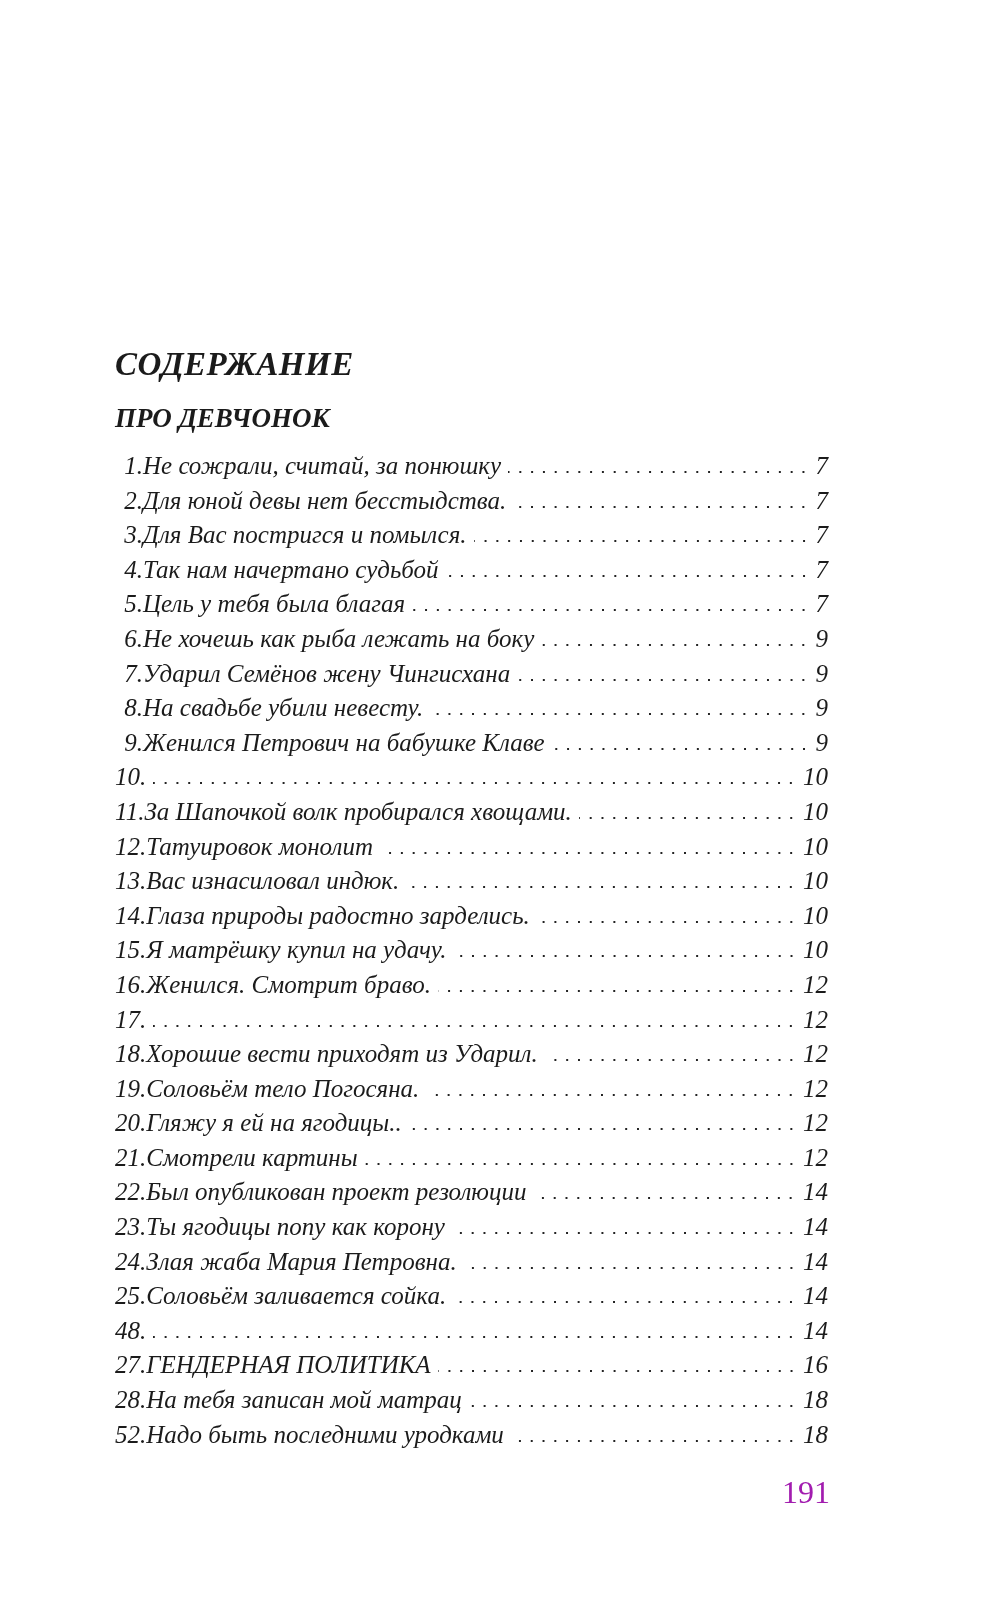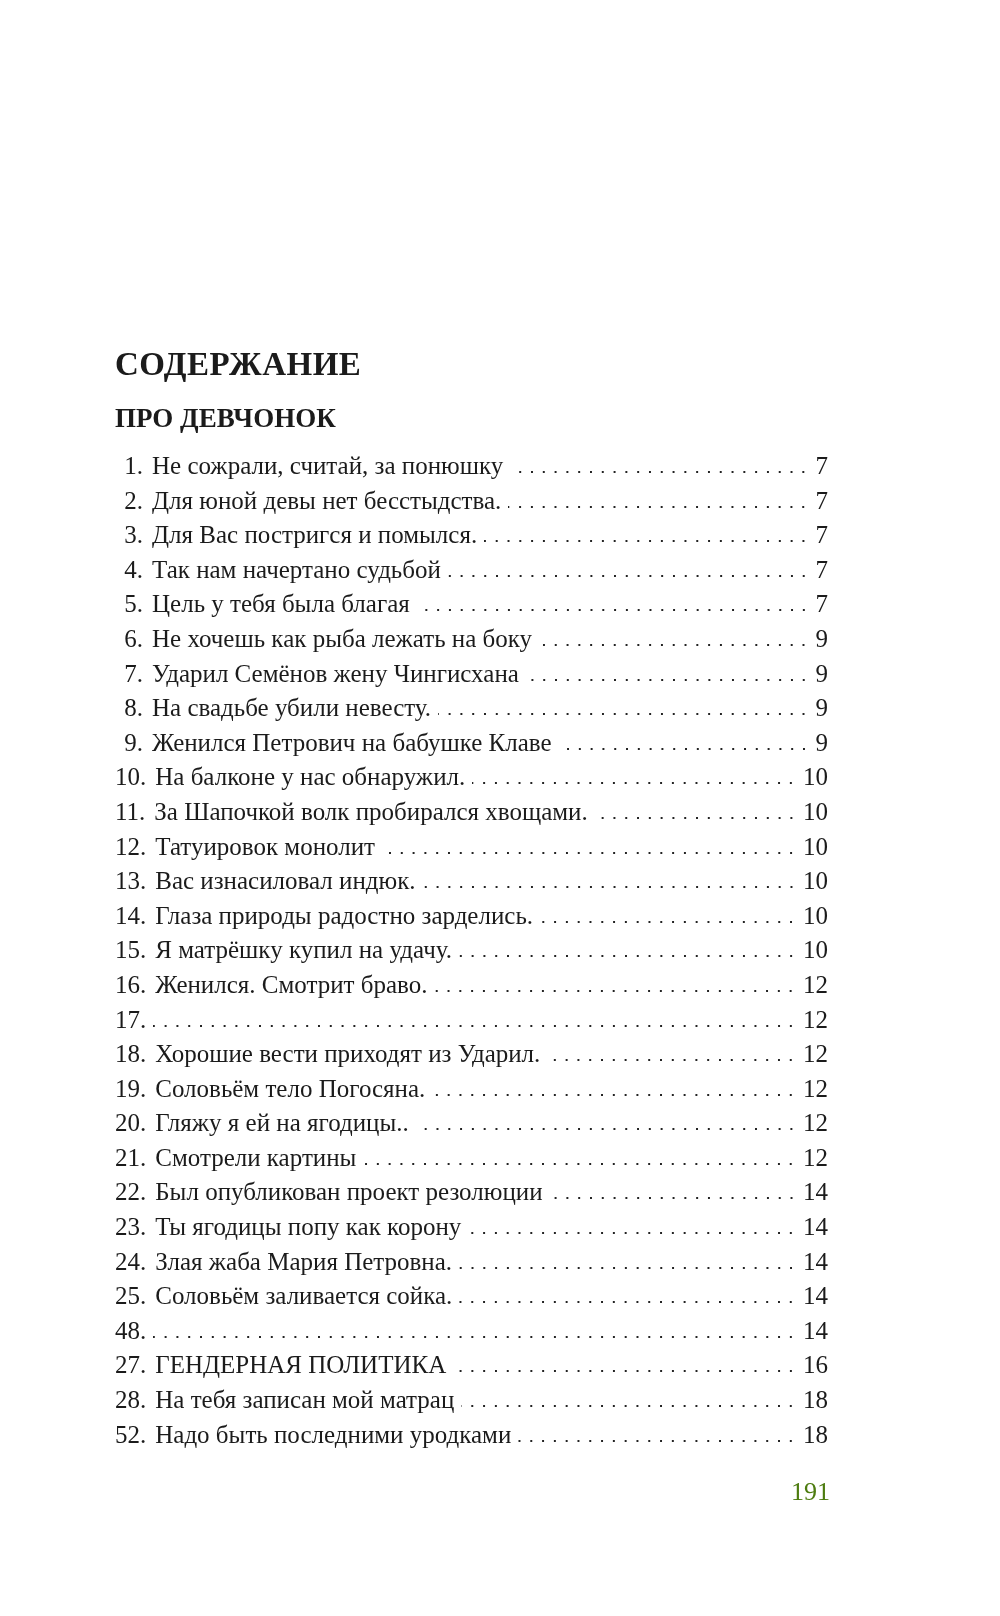--- a/index.html
+++ b/index.html
@@ -14,20 +14,21 @@
     background: #ffffff;
     font-family: "Liberation Serif", serif;
     color: #1b1b1b;
     overflow: hidden;
   }
   .content {
     position: absolute;
     left: 115px;
     right: 172px;
     top: 346px;
+    font-style: italic;
   }
   .toc-title {
     margin: 0;
     font-size: 33px;
     font-weight: bold;
     line-height: 36px;
     letter-spacing: 0.5px;
   }
   .section-title {
     margin: 21px 0 16px 0;
@@ -44,21 +45,20 @@
     font-size: 25px;
     line-height: 34.6px;
     white-space: nowrap;
   }
   .num {
     flex: 0 0 28px;
     text-align: right;
     flex-shrink: 0;
   }
   .title {
-    margin-left: 9px;
     flex: 0 0 auto;
   }
   .leader {
     flex: 1 1 auto;
     height: 4px;
     margin-left: 7px;
     background-image: radial-gradient(circle 1.5px at 50% 50%, #232323 98%, transparent 100%);
     background-size: 11.8px 4px;
     background-repeat: repeat-x;
     background-position: right 3px center;
@@ -66,23 +66,23 @@
   }
   .pg {
     flex: 0 0 auto;
     margin-left: 3px;
     text-align: right;
   }
   .folio {
     position: absolute;
     top: 1479px;
     right: 170px;
-    font-size: 26px;
+    font-size: 32px;
     line-height: 26px;
-    color: #4d7c0f;
+    color: #a21caf;
   }
 </style>
 </head>
 <body>
 
 <div class="page">
   <div class="content">
     <h1 class="toc-title">СОДЕРЖАНИЕ</h1>
     <h2 class="section-title">ПРО ДЕВЧОНОК</h2>
     <div class="toc-list" id="toc-list">
@@ -144,21 +144,20 @@
 
   <div class="row">
     <span class="num">9.</span>
     <span class="title">Женился Петрович на бабушке Клаве</span>
     <span class="leader"></span>
     <span class="pg">9</span>
   </div>
 
   <div class="row">
     <span class="num">10.</span>
-    <span class="title">На балконе у нас обнаружил.</span>
     <span class="leader"></span>
     <span class="pg">10</span>
   </div>
 
   <div class="row">
     <span class="num">11.</span>
     <span class="title">За Шапочкой волк пробирался хвощами.</span>
     <span class="leader"></span>
     <span class="pg">10</span>
   </div>

